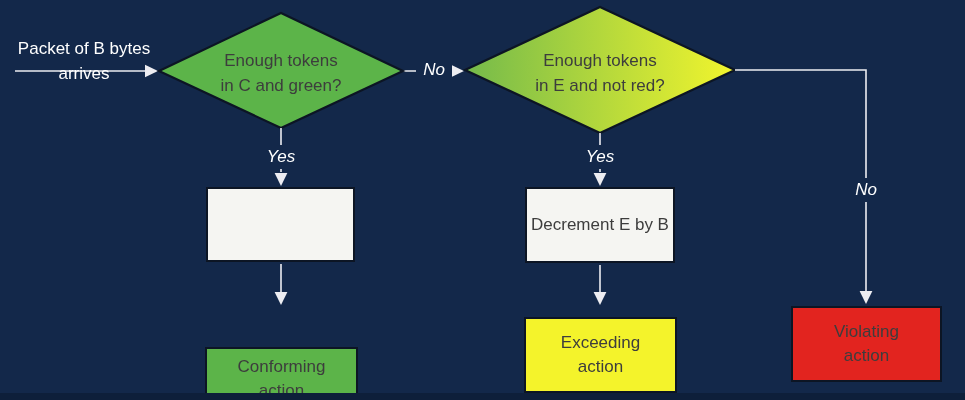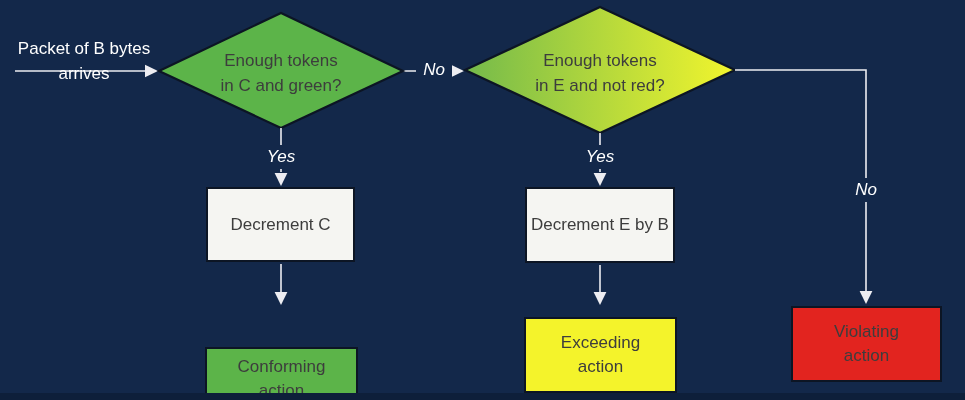--- a/index.html
+++ b/index.html
@@ -107,21 +107,20 @@
     <span>Enough tokens</span>
     <span>in E and not red?</span>
   </div>
 
   <div class="label masked" id="lbl-no1">No</div>
   <div class="label masked" id="lbl-yes1">Yes</div>
   <div class="label masked" id="lbl-yes2">Yes</div>
   <div class="label masked" id="lbl-no2">No</div>
 
   <div class="box" id="box-p1">
-    <span>Decrement C</span>
   </div>
   <div class="box" id="box-p2">
     <span>Decrement E by B</span>
   </div>
 
   <div class="box" id="box-conf">
     <span>Conforming</span>
     <span>action</span>
   </div>
   <div class="box" id="box-exc">

